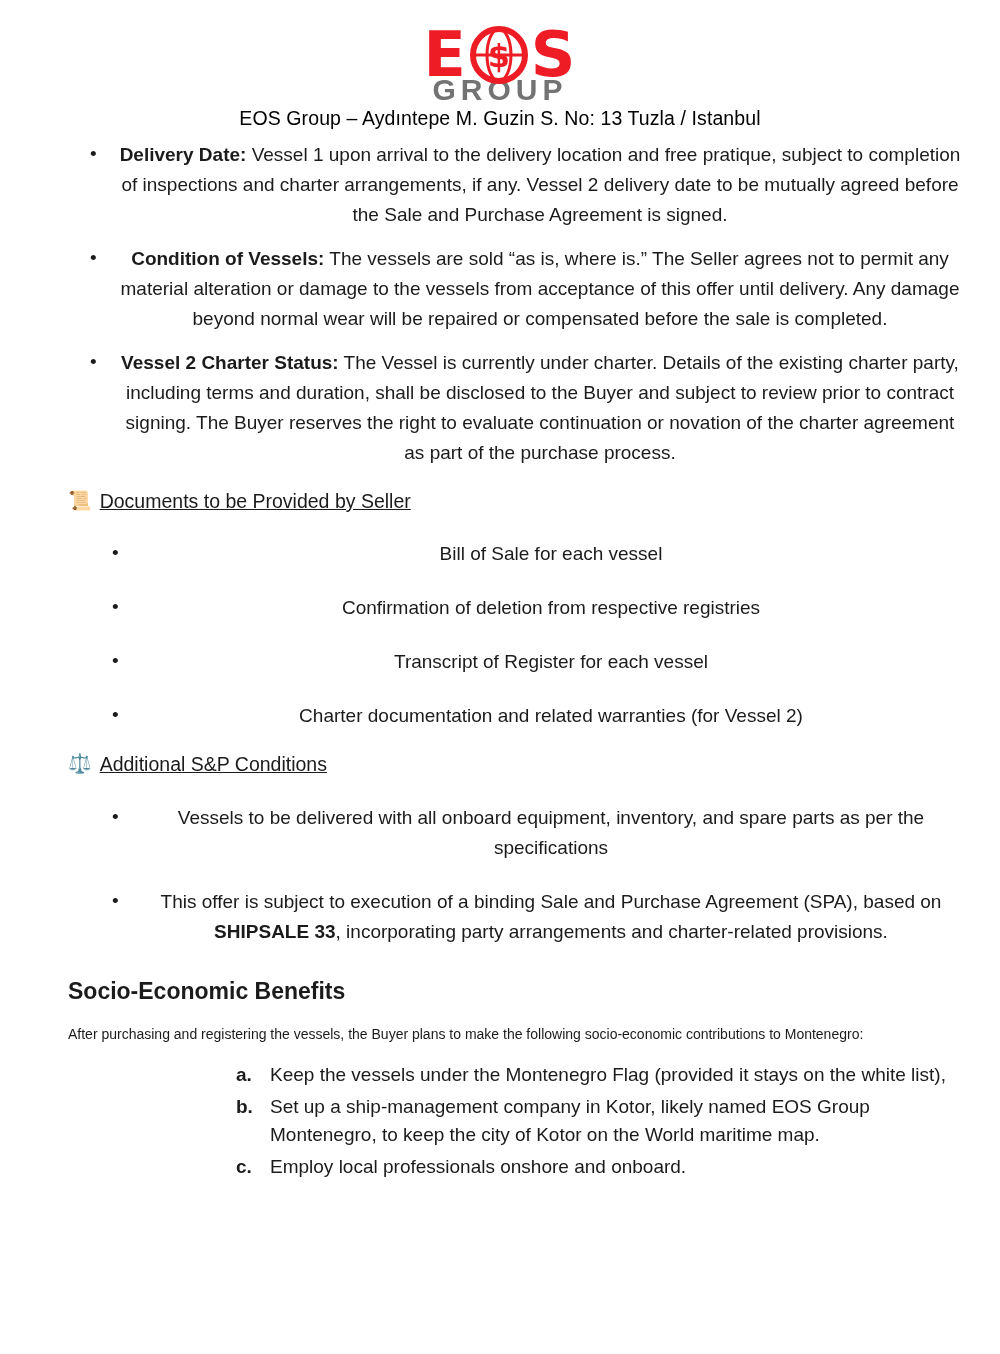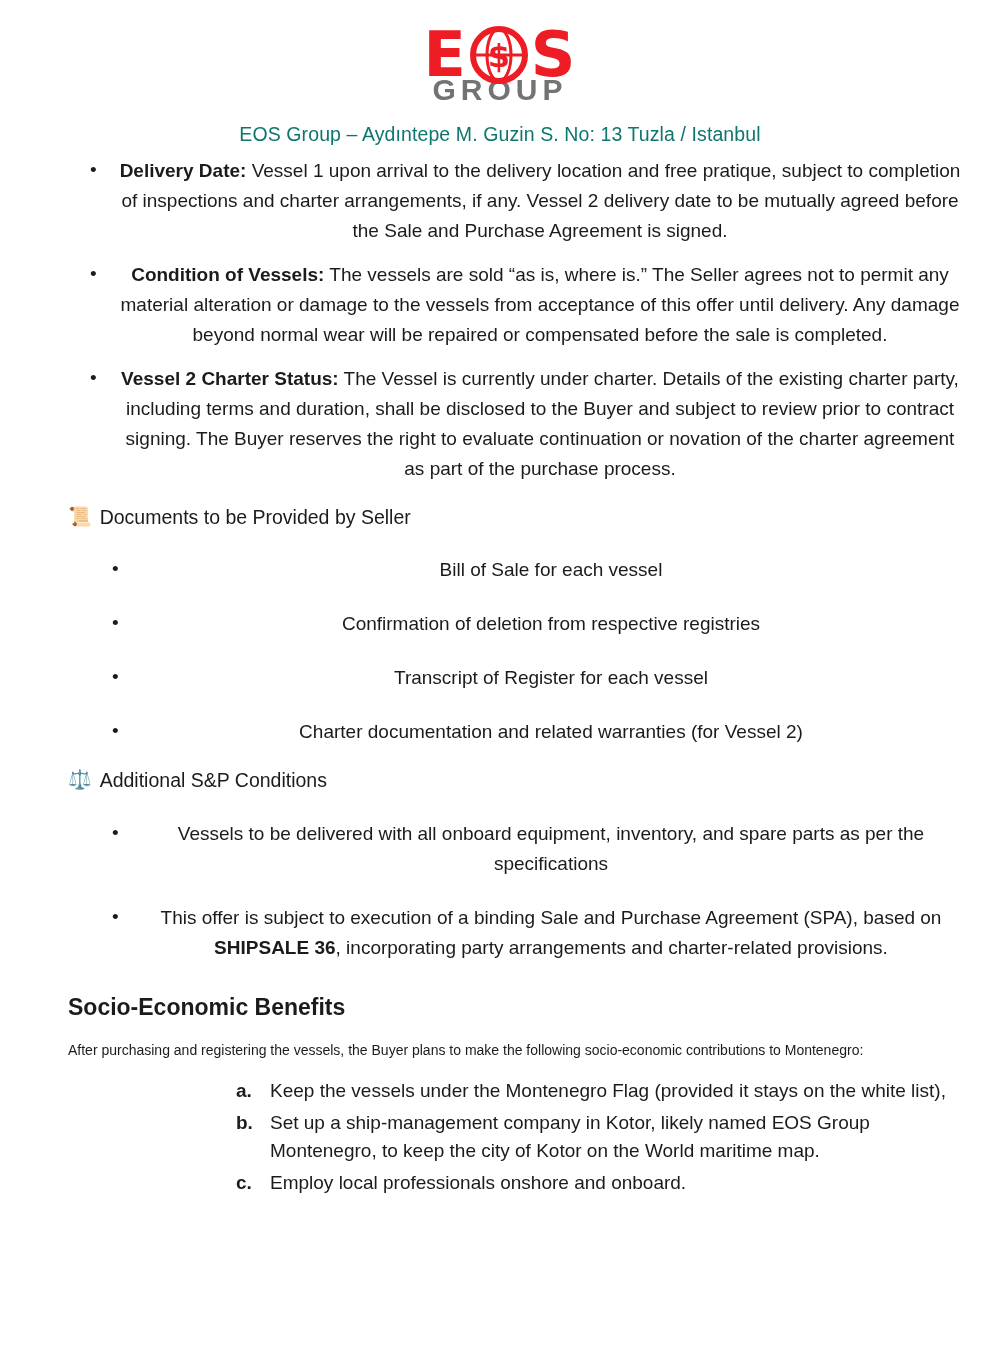--- a/index.html
+++ b/index.html
@@ -55,22 +55,22 @@
   .logo-word {
     font-family: Liberation Sans, sans-serif;
     font-weight: bold;
     font-size: 30px;
     color: #737373;
     letter-spacing: 5px;
     margin-top: -10px;
   }
   .address {
     font-size: 19.5px;
-    color: #0f766e;
-    margin-top: 18px;
+    color: #000000;
+    margin-top: 2px;
     letter-spacing: 0.1px;
   }
 
   
   .content {
     padding: 0 12px 0 46px;
     font-size: 19px;
     line-height: 1.58;
   }
 
@@ -110,21 +110,21 @@
     gap: 8px;
     font-size: 19.5px;
     margin: 20px 0 10px 0;
     padding-left: 0;
   }
   .section-head .sec-icon {
     font-size: 19px;
     line-height: 1.4;
     flex: none;
   }
-  .section-head .sec-label { line-height: 1.4; }
+  .section-head .sec-label { line-height: 1.4; text-decoration: underline; }
 
   .para {
     margin: 14px 0 0 0;
     font-size: 14px;
     line-height: 1.58;
   }
   .subhead {
     font-weight: bold;
     font-size: 23px;
     margin: 26px 0 0 0;
@@ -201,21 +201,21 @@
 
     <div class="section-head">
       <span class="sec-icon">⚖️</span>
       <span class="sec-label">Additional S&amp;P Conditions</span>
     </div>
     <ul class="bullets sub">
       <li>
         <span>Vessels to be delivered with all onboard equipment, inventory, and spare parts as per the specifications</span>
       </li>
       <li>
-        <span>This offer is subject to execution of a binding Sale and Purchase Agreement (SPA), based on </span><span class="b">SHIPSALE 36</span><span>, incorporating party arrangements and charter-related provisions.</span>
+        <span>This offer is subject to execution of a binding Sale and Purchase Agreement (SPA), based on </span><span class="b">SHIPSALE 33</span><span>, incorporating party arrangements and charter-related provisions.</span>
       </li>
     </ul>
 
     <div class="subhead">Socio-Economic Benefits</div>
     <p class="para">After purchasing and registering the vessels, the Buyer plans to make the following socio-economic contributions to Montenegro:</p>
 
     <ol class="lettered">
       <li>
         <span class="marker">a.</span>
         <span>Keep the vessels under the Montenegro Flag (provided it stays on the white list),</span>

